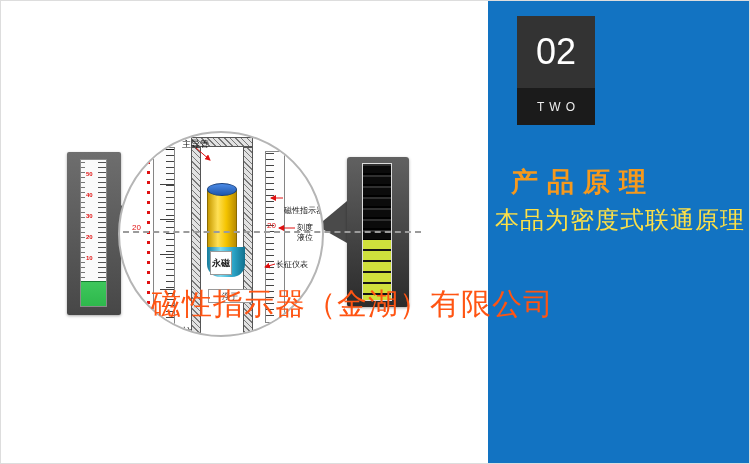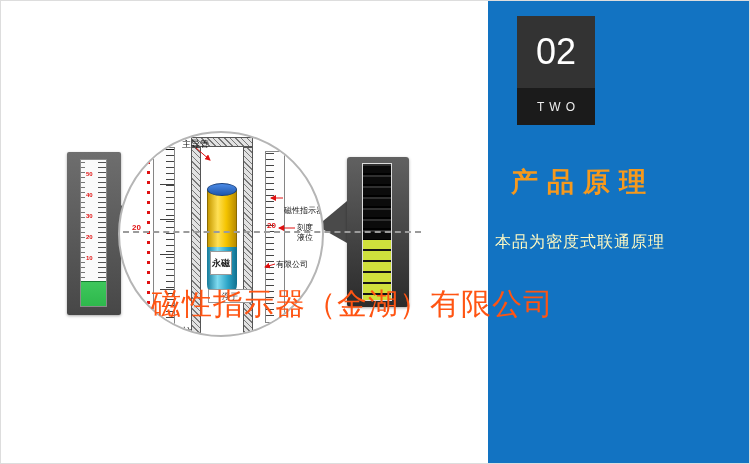--- a/index.html
+++ b/index.html
@@ -38,41 +38,41 @@
   .ruler-left{left:33px;top:14px;width:22px;height:178px;}
   .ruler-right{left:145px;top:18px;width:20px;height:172px;}
   .tk-r{position:absolute;right:0;top:1px;bottom:1px;width:8px;
     background:repeating-linear-gradient(to bottom,#444 0,#444 1px,transparent 1px,transparent 6px);}
   .tk-r-major{position:absolute;right:0;top:1px;bottom:1px;width:14px;
     background:repeating-linear-gradient(to bottom,rgba(0,0,0,.75) 0,rgba(0,0,0,.75) 1px,transparent 1px,transparent 35px);}
   .tk-l{position:absolute;left:0;top:1px;bottom:1px;width:8px;
     background:repeating-linear-gradient(to bottom,#444 0,#444 1px,transparent 1px,transparent 6px);}
   .dots{position:absolute;left:27px;top:28px;width:3px;height:150px;z-index:2;
     background:repeating-linear-gradient(to bottom,var(--red-mark,#e01010) 0,var(--red-mark,#e01010) 3px,transparent 3px,transparent 10px);}
-  .red-num{position:absolute;font-size:8px;font-weight:bold;color:var(--red-mark,#e01010);z-index:6;}
+  .red-num{position:absolute;font-size:8px;font-weight:normal;color:var(--red-mark,#e01010);z-index:6;}
   .red-num-l{left:12px;top:90px;}
   .red-num-r{left:147px;top:88px;}
 
   .tube{position:absolute;left:71px;top:4px;width:62px;height:196px;z-index:2;}
   .hatch{background-color:#e2e2e2;
     background-image:repeating-linear-gradient(45deg,#787878 0,#787878 1px,transparent 1px,transparent 4px);
     border:1px solid #555;box-sizing:border-box;position:absolute;}
   .tube-cap{left:0;top:0;width:62px;height:10px;}
   .wall-l{left:0;top:10px;width:10px;height:186px;}
   .wall-r{left:52px;top:10px;width:10px;height:186px;}
   .tube-in{position:absolute;left:10px;top:10px;width:42px;height:186px;background:#fff;}
 
   .float-cap{position:absolute;left:16px;top:46px;width:30px;height:13px;border-radius:50%;
     background:linear-gradient(180deg,#4b8ae6,#1f57ab);border:1px solid #17407e;box-sizing:border-box;z-index:3;}
   .float-body{position:absolute;left:16px;top:53px;width:30px;height:57px;z-index:2;
     background:linear-gradient(90deg,#c79a00,#ffe055 35%,var(--float-yellow,#f5c400) 65%,#b98c00);
     border-left:1px solid #8a6a00;border-right:1px solid #8a6a00;box-sizing:border-box;}
-  .float-bottom{position:absolute;left:16px;top:110px;width:30px;height:50px;z-index:3;
+  .float-bottom{position:absolute;left:16px;top:110px;width:30px;height:30px;z-index:3;
     background:linear-gradient(90deg,#157b9b,#7fdbf0 35%,var(--float-teal,#2aa3c6) 70%,#11708e);
-    border-radius:0 0 13px 13px;}
+    border-radius:0 0 13px 13px;padding-left:8px;}
   .magnet-box{position:absolute;left:3px;top:4px;width:22px;height:24px;background:#fff;
     border:1px solid #999;box-sizing:border-box;display:flex;align-items:center;justify-content:center;
     font-size:9px;font-weight:bold;color:#1a1a1a;}
   .float-tag{position:absolute;left:17px;top:152px;width:44px;height:14px;background:#fff;
     border:1px solid #999;box-sizing:border-box;display:flex;align-items:center;justify-content:center;
     font-size:8px;color:#222;z-index:4;}
 
   .lbl{position:absolute;font-size:8px;color:#111;line-height:1.15;white-space:nowrap;z-index:6;}
   .lbl-top{left:62px;top:6px;font-size:9px;text-align:center;}
   .lbl-mi{left:164px;top:73px;}
@@ -104,22 +104,22 @@
   
   .blue-panel{left:487px;top:0;width:263px;height:464px;
     background:var(--panel-blue,#1273c2);z-index:10;}
   .num-box{position:absolute;left:29px;top:15px;width:78px;border-radius:25px;}
   .num{height:72px;background:#333;color:#fff;font-size:36px;
     display:flex;align-items:center;justify-content:center;}
   .word{height:37px;background:#1b1b1b;color:#eee;font-size:12px;letter-spacing:5px;
     display:flex;align-items:center;justify-content:center;padding-left:5px;box-sizing:border-box;}
   .p-title{position:absolute;left:23px;top:163px;font-size:27px;font-weight:bold;
     letter-spacing:9px;color:var(--title-orange,#f6991c);white-space:nowrap;}
-  .p-sub{position:absolute;left:7px;top:203px;font-size:16px;color:#fef9c3;
-    letter-spacing:1px;white-space:nowrap;margin-top:28px;}
+  .p-sub{position:absolute;left:7px;top:203px;font-size:24px;color:#fde047;
+    letter-spacing:1px;white-space:nowrap;}
 </style>
 </head>
 <body>
 
 <div class="stage">
 
   <svg class="abs connectors" width="750" height="464">
     <polygon points="120,204 120,252 143,231" fill="#525252"></polygon>
     <polygon points="316,225 346,200 346,242" fill="#4a4a4a"></polygon>
   </svg>
@@ -165,21 +165,21 @@
 
     <div class="ruler ruler-right">
       <div class="tk-l"></div>
     </div>
     <div class="red-num red-num-r">20</div>
 
     <div class="lbl lbl-top">主导管</div>
     <div class="lbl lbl-mi">磁性指示器</div>
     <div class="lbl lbl-kd">刻度</div>
     <div class="lbl lbl-yw">液位</div>
-    <div class="lbl lbl-bxg">有限公司</div>
+    <div class="lbl lbl-bxg">长征仪表</div>
     <div class="lbl lbl-mfz">磁翻柱</div>
 
     <svg class="c-arrows" width="206" height="206" viewBox="0 0 206 206">
       <defs>
         <marker id="ah" markerWidth="6" markerHeight="6" refX="5" refY="3" orient="auto">
           <path d="M0,0 L6,3 L0,6 z" fill="#e01010"></path>
         </marker>
       </defs>
       <line x1="76" y1="15" x2="90" y2="27" stroke="#e01010" stroke-width="1" marker-end="url(#ah)"></line>
       <line x1="163" y1="65" x2="151" y2="65" stroke="#e01010" stroke-width="1" marker-end="url(#ah)"></line>

